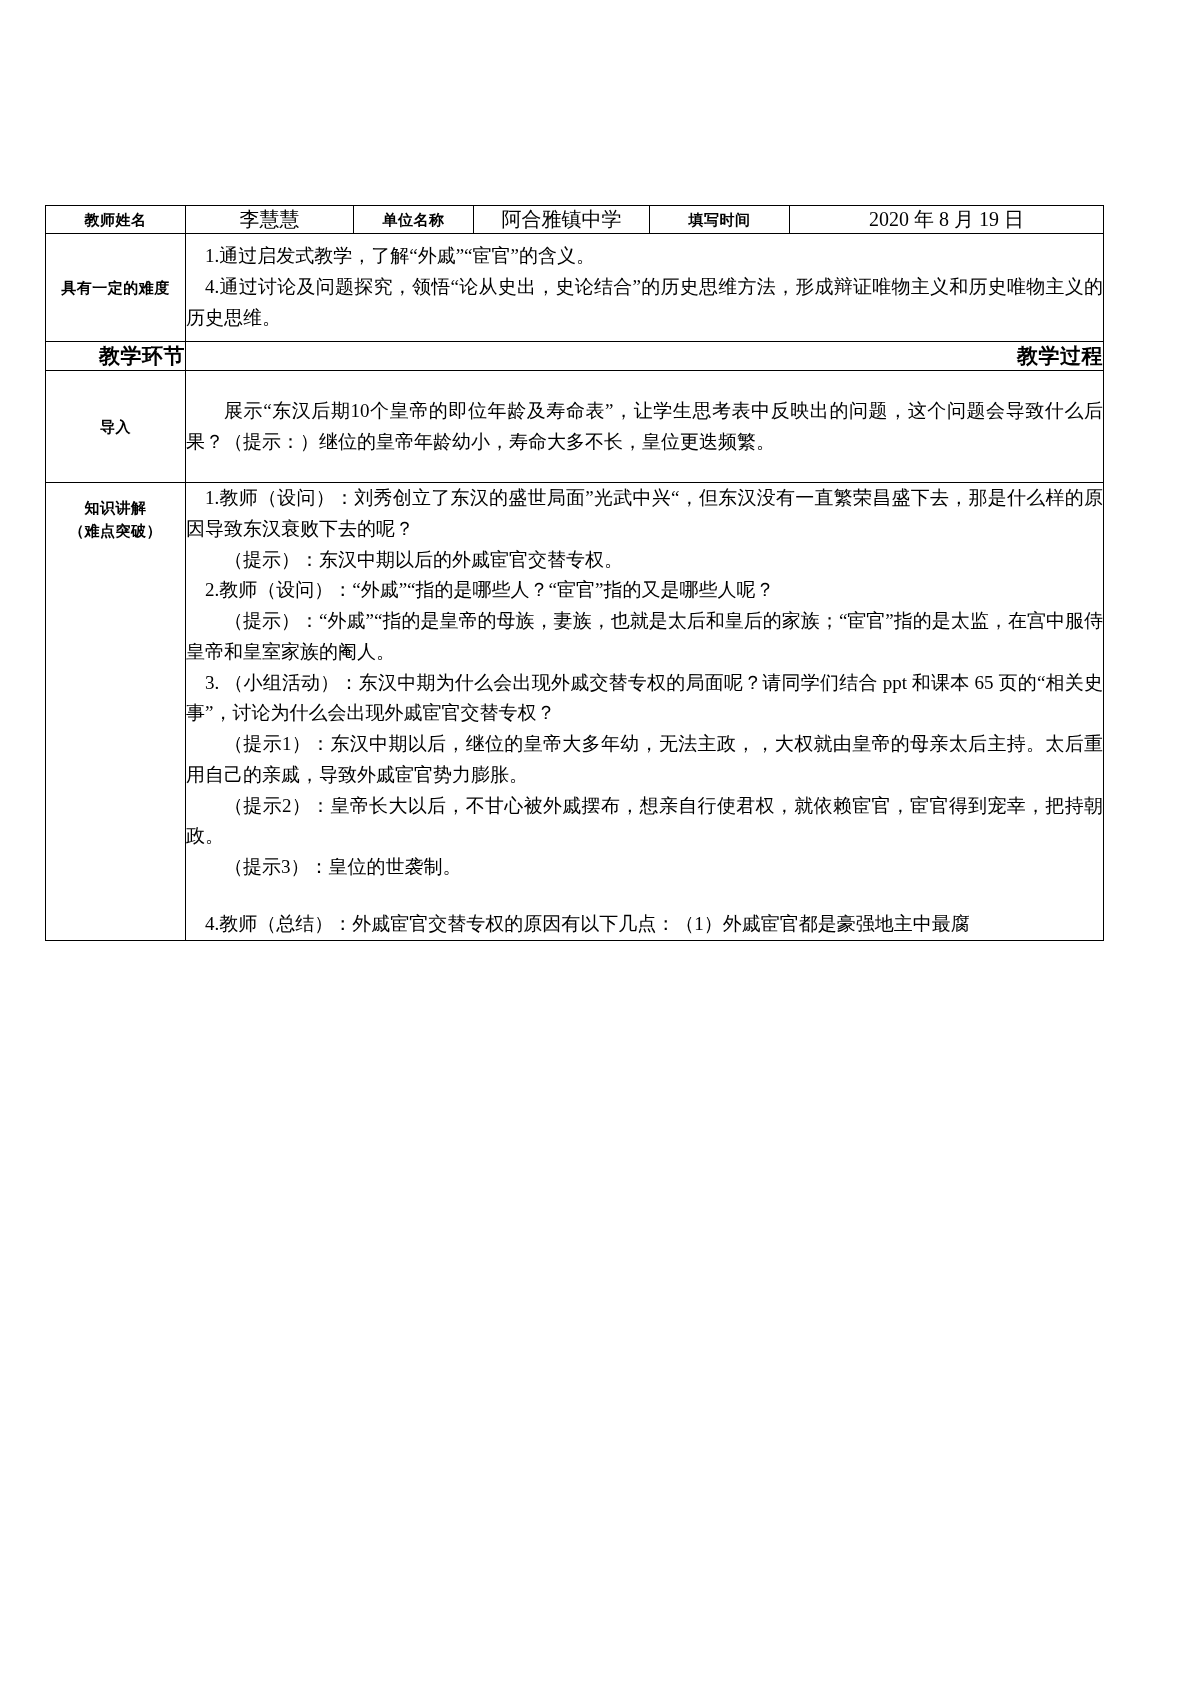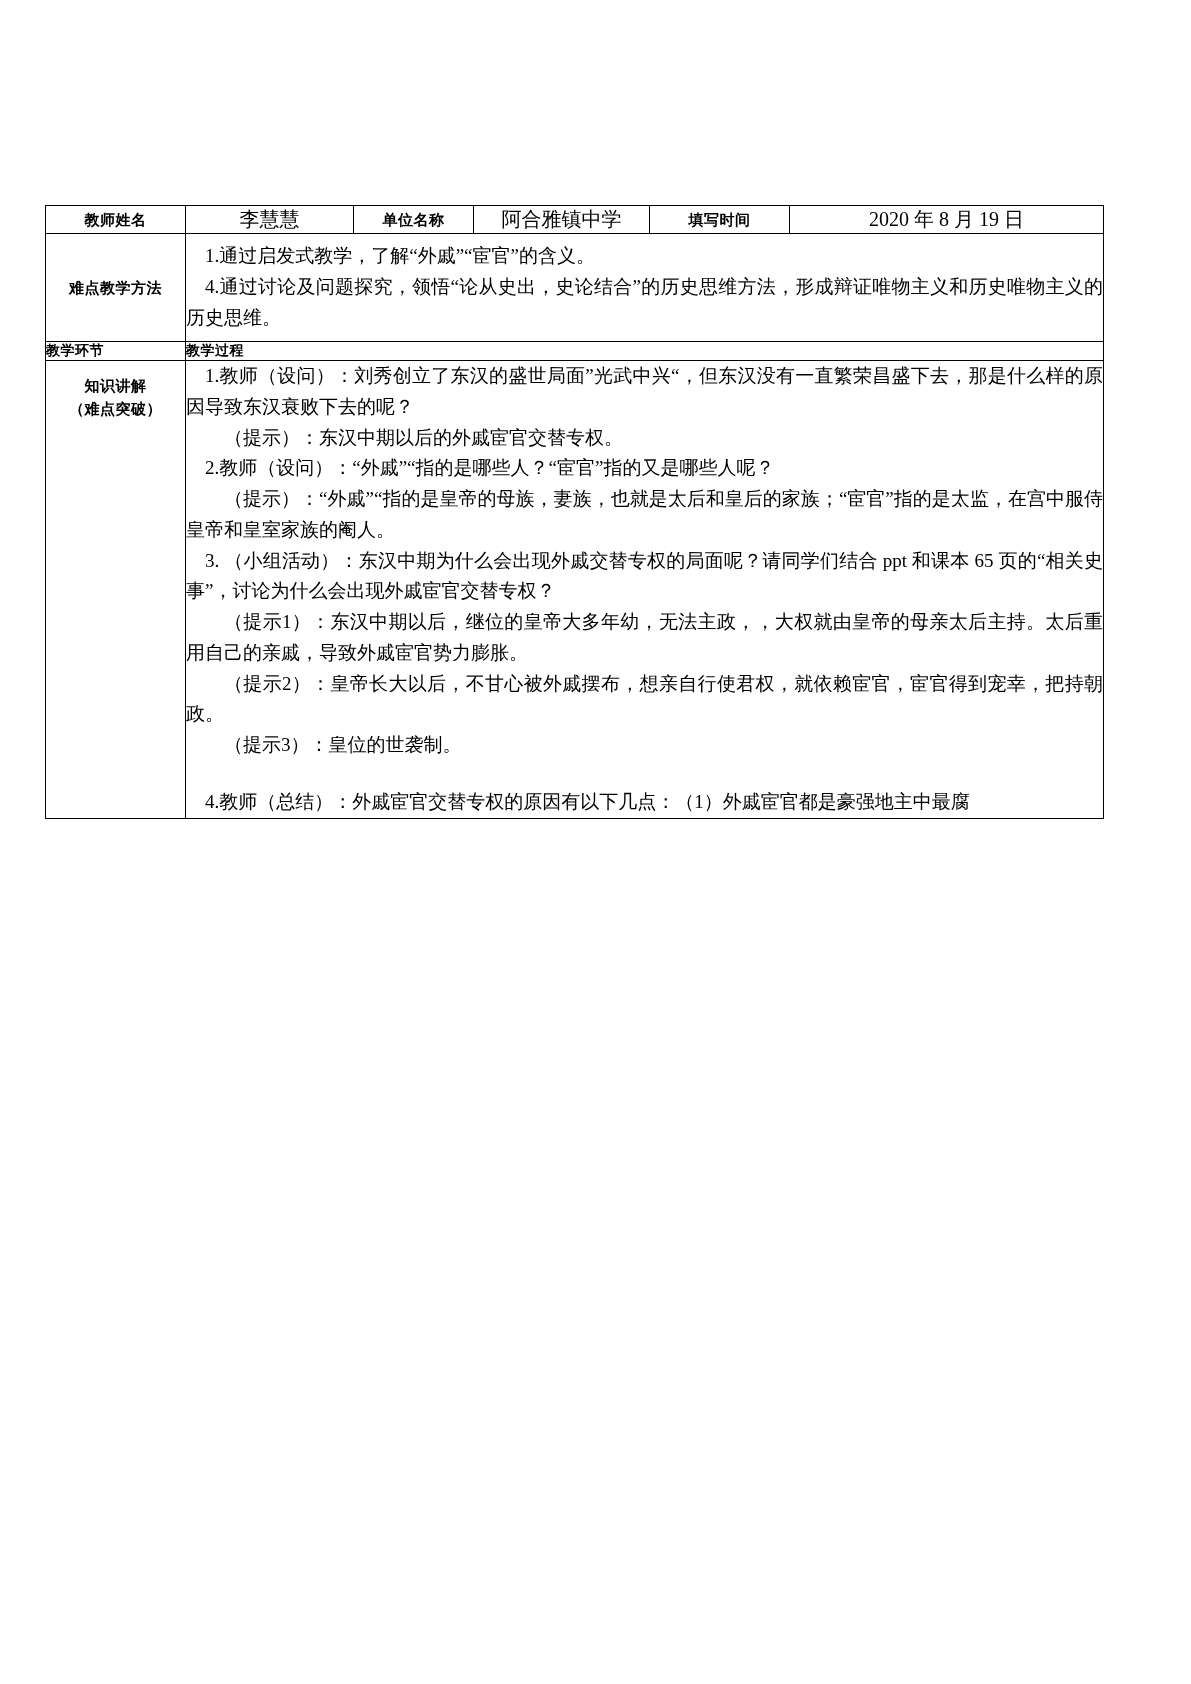--- a/index.html
+++ b/index.html
@@ -70,22 +70,22 @@
   }
   .cell-analysis-left {
     font-size: 19px;
     text-align: center;
     line-height: 1.6;
     padding: 8px 6px;
   }
   .proc-head {
     font-family: Liberation Serif, serif;
     font-weight: bold;
-    font-size: 14px;
-    text-align: left;
+    font-size: 21px;
+    text-align: right;
     padding: 11px 4px;
     letter-spacing: 0.5px;
   }
   .tall-analysis { height: 200px; }
   .tall-method  { height: 108px; }
   .tall-intro   { height: 112px; }
   .spacer-gap { height: 26px; }
   .label-stack { line-height: 1.5; }
 </style>
 </head>
@@ -110,32 +110,38 @@
         <td class="val">阿合雅镇中学</td>
         <td class="lbl">填写时间</td>
         <td class="val">2020 年 8 月 19 日</td>
       </tr>
 
 
 
 
 
       <tr class="tall-method">
-        <td class="lbl">难点教学方法</td>
+        <td class="lbl">具有一定的难度</td>
         <td class="body-text" colspan="5">
           <p class="indent1">1.通过启发式教学，了解“外戚”“宦官”的含义。</p>
           <p class="indent1">4.通过讨论及问题探究，领悟“论从史出，史论结合”的历史思维方法，形成辩证唯物主义和历史唯物主义的历史思维。</p>
         </td>
       </tr>
 
       <tr>
         <td class="proc-head">教学环节</td>
         <td class="proc-head" colspan="5">教学过程</td>
       </tr>
 
+      <tr class="tall-intro">
+        <td class="lbl">导入</td>
+        <td class="body-text" colspan="5">
+          <p class="indent2">展示“东汉后期10个皇帝的即位年龄及寿命表”，让学生思考表中反映出的问题，这个问题会导致什么后果？（提示：）继位的皇帝年龄幼小，寿命大多不长，皇位更迭频繁。</p>
+        </td>
+      </tr>
 
       <tr>
         <td class="lbl label-stack" style="vertical-align:top; padding-top:14px;">
           <div>知识讲解</div>
           <div>（难点突破）</div>
         </td>
         <td class="body-text" colspan="5" style="vertical-align:top; height:420px;">
           <p class="indent1">1.教师（设问）：刘秀创立了东汉的盛世局面”光武中兴“，但东汉没有一直繁荣昌盛下去，那是什么样的原因导致东汉衰败下去的呢？</p>
           <p class="indent2">（提示）：东汉中期以后的外戚宦官交替专权。</p>
           <p class="indent1">2.教师（设问）：“外戚”“指的是哪些人？“宦官”指的又是哪些人呢？</p>

